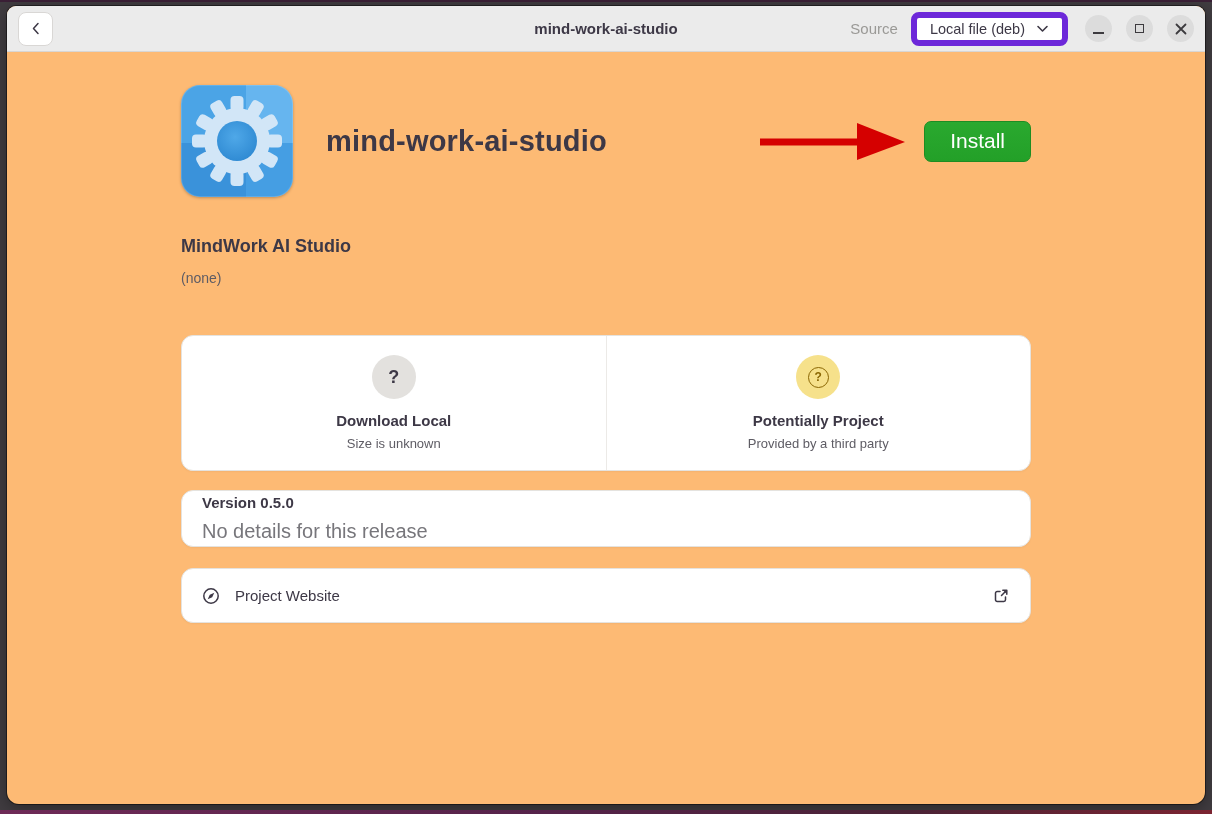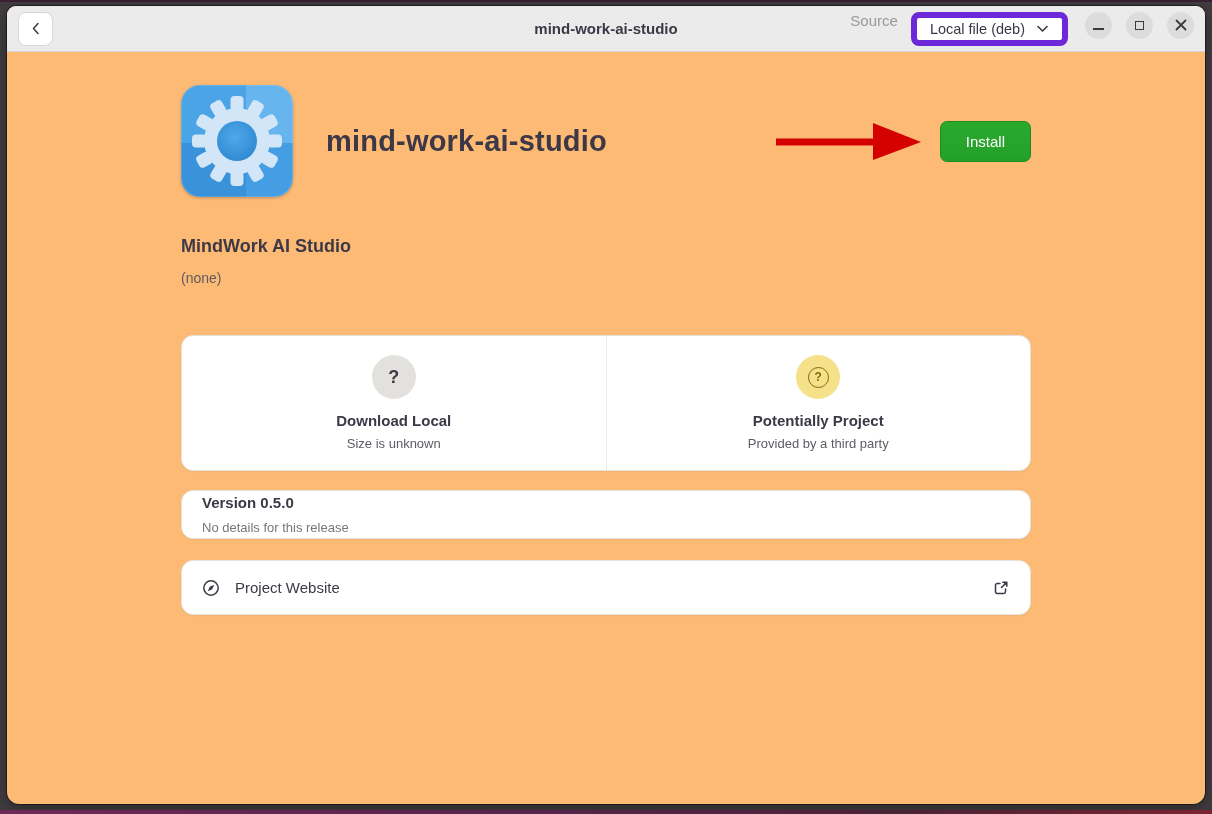--- a/index.html
+++ b/index.html
@@ -27,21 +27,21 @@
     display:flex;align-items:center;padding:0 11px;box-sizing:border-box;
   }
   .back-btn{
     width:35px;height:34px;background:#ffffff;border:1px solid #d9d7d5;border-radius:8px;
     display:flex;align-items:center;justify-content:center;cursor:pointer;box-sizing:border-box;
   }
   .hb-title{
     position:absolute;left:0;right:0;text-align:center;
     font-size:15px;font-weight:700;color:#3d3846;pointer-events:none;
   }
-  .hb-right{margin-left:auto;display:flex;align-items:flex-start;z-index:2;}
+  .hb-right{margin-left:auto;display:flex;align-items:center;z-index:2;}
   .source-label{font-size:15px;color:#9a9996;margin-right:13px;}
   .source-dropdown{
     height:34px;background:#ffffff;border:6px solid #6d28d9;border-radius:8px;
     display:flex;align-items:center;padding:0 13px;box-sizing:border-box;cursor:pointer;
   }
   .source-dropdown .dd-value{font-size:14.5px;color:#3d3846;}
   .source-dropdown svg{margin-left:11px;}
   .win-controls{display:flex;align-items:center;margin-left:17px;gap:14px;}
   .wc-btn{
     width:27px;height:27px;border-radius:50%;background:#dcdcdc;
@@ -57,21 +57,21 @@
     width:112px;height:112px;border-radius:19px;position:relative;flex:none;
     background:conic-gradient(from 0deg at 58% 52%, #66b5ef 0deg 90deg, #459ee3 90deg 180deg, #3a92da 180deg 270deg, #4ba4e6 270deg 360deg);
     box-shadow:0 1px 3px rgba(0,0,0,0.25), inset 0 0 0 1px rgba(255,255,255,0.15);
   }
   .app-icon svg{position:absolute;inset:0;}
   .app-title{font-size:29px;font-weight:700;color:#3d3846;margin-left:33px;letter-spacing:0.2px;}
   .install-group{margin-left:auto;display:flex;align-items:center;}
   .annotation-arrow{flex:none;margin-right:13px;}
   .install-btn{
     height:41px;padding:0 25px;border:1px solid #1e8c23;border-radius:7px;
-    background:linear-gradient(#2aa92f,#23a028);color:#ffffff;font-size:15px;
+    background:linear-gradient(#2aa92f,#23a028);color:#ffffff;font-size:21px;
     font-family:inherit;cursor:pointer;
   }
 
   .app-name{font-size:18px;font-weight:700;color:#3d3846;margin-top:39px;}
   .app-developer{font-size:14px;color:#5e5c64;margin-top:13px;}
 
   .card{
     background:#ffffff;border:1px solid #e5e3df;border-radius:12px;
     box-shadow:0 1px 2px rgba(0,0,0,0.04);box-sizing:border-box;
   }
@@ -85,21 +85,21 @@
   .tile-ring{
     width:21px;height:21px;border:1.6px solid #8a6602;border-radius:50%;box-sizing:border-box;
     display:flex;align-items:center;justify-content:center;
     font-size:12px;font-weight:700;color:#8a6602;line-height:1;
   }
   .tile-title{font-size:15px;font-weight:700;color:#3d3846;}
   .tile-sub{font-size:13px;color:#5e5c64;margin-top:7px;}
 
   .version-card{margin-top:19px;padding:3px 20px;}
   .version-title{font-size:15px;font-weight:700;color:#3d3846;}
-  .version-sub{font-size:13px;color:#77767b;margin-top:9px;}
+  .version-sub{font-size:20px;color:#77767b;margin-top:9px;}
 
   .website-card{margin-top:21px;height:55px;display:flex;align-items:center;padding:16px 20px;cursor:pointer;}
   .website-label{font-size:15px;color:#3d3846;margin-left:15px;}
   .website-card .ext{margin-left:auto;display:flex;}
 </style>
 </head>
 <body>
 
 <div class="desktop-top-line"></div>
 

